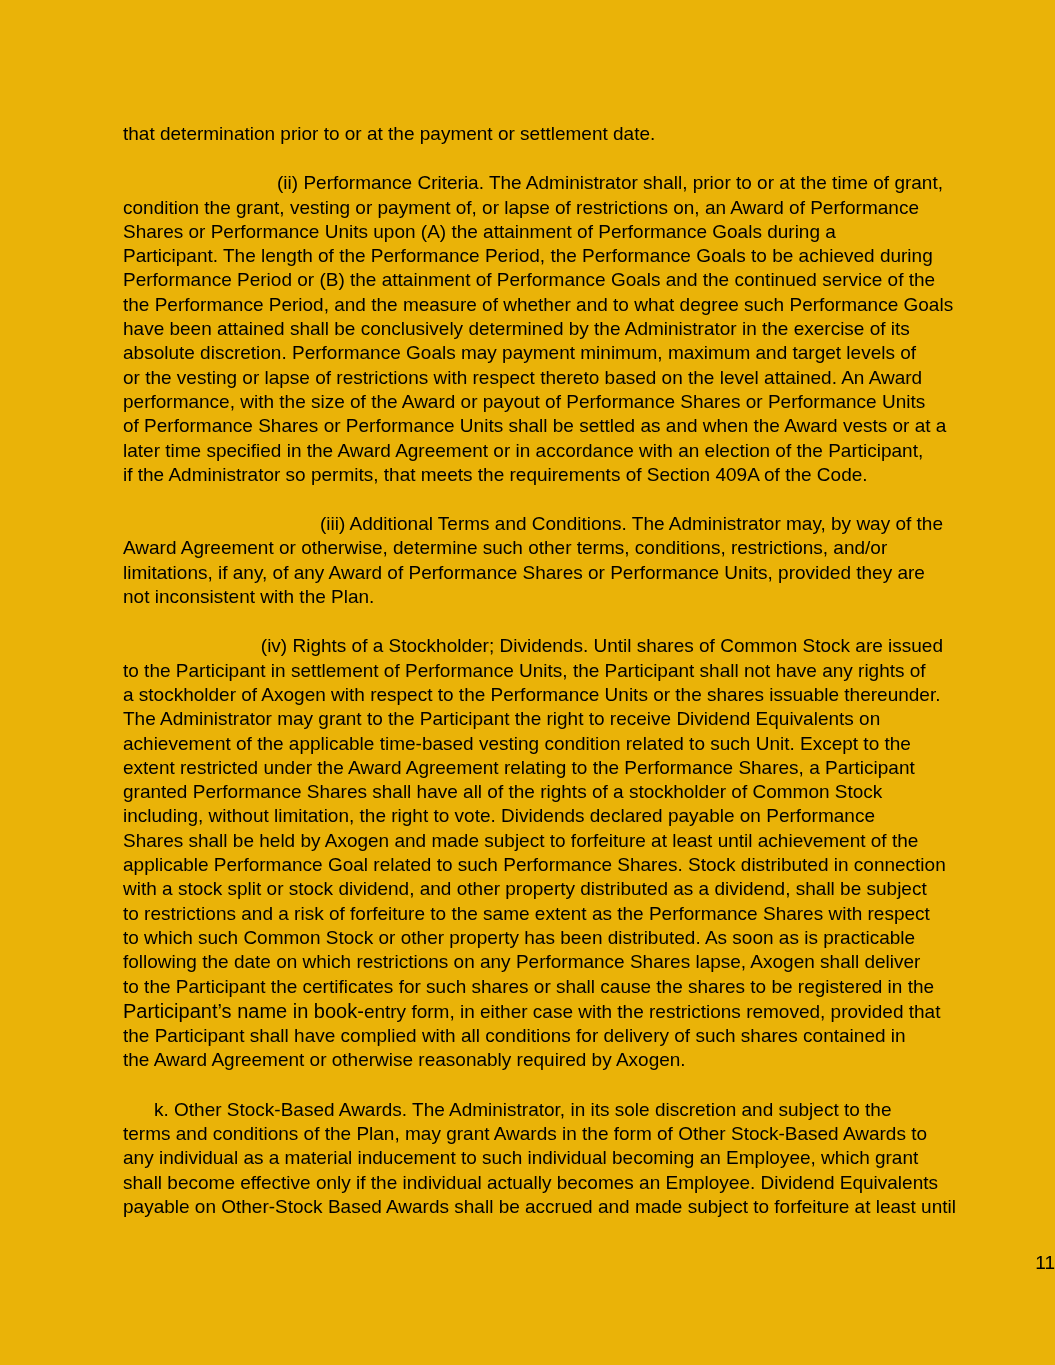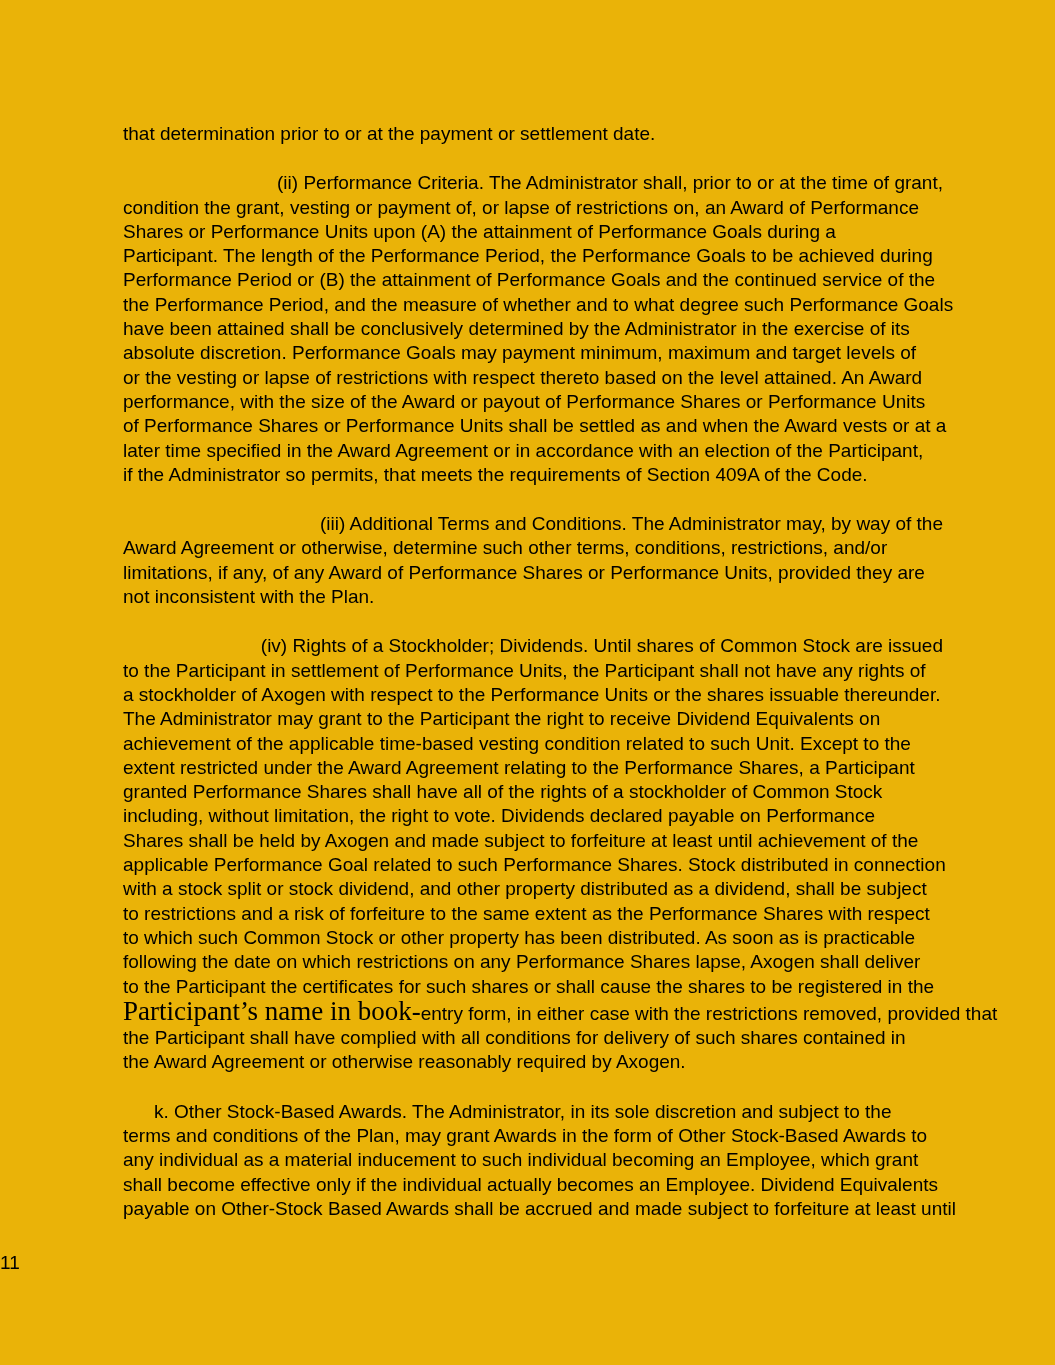--- a/index.html
+++ b/index.html
@@ -31,29 +31,29 @@
     white-space: nowrap;
   }
   .para.indent-roman .line:first-child {
     padding-left: 120px;
     text-align: right;
   }
   .para.indent-sub .line:first-child {
     padding-left: 31px;
   }
   .serif-seg {
-    font-family: Liberation Serif, serif;
-    font-size: 27px;
+    font-family: Liberation Sans, sans-serif;
+    font-size: 20px;
   }
   .page-number {
     position: absolute;
     top: 1251px;
     left: 0;
     width: 100%;
-    text-align: left;
+    text-align: right;
     font-size: 19px;
   }
 </style>
 </head>
 <body>
 
 <div class="page">
   <div class="text-block">
     <div class="para">
         <div class="line">that determination prior to or at the payment or settlement date.</div>

